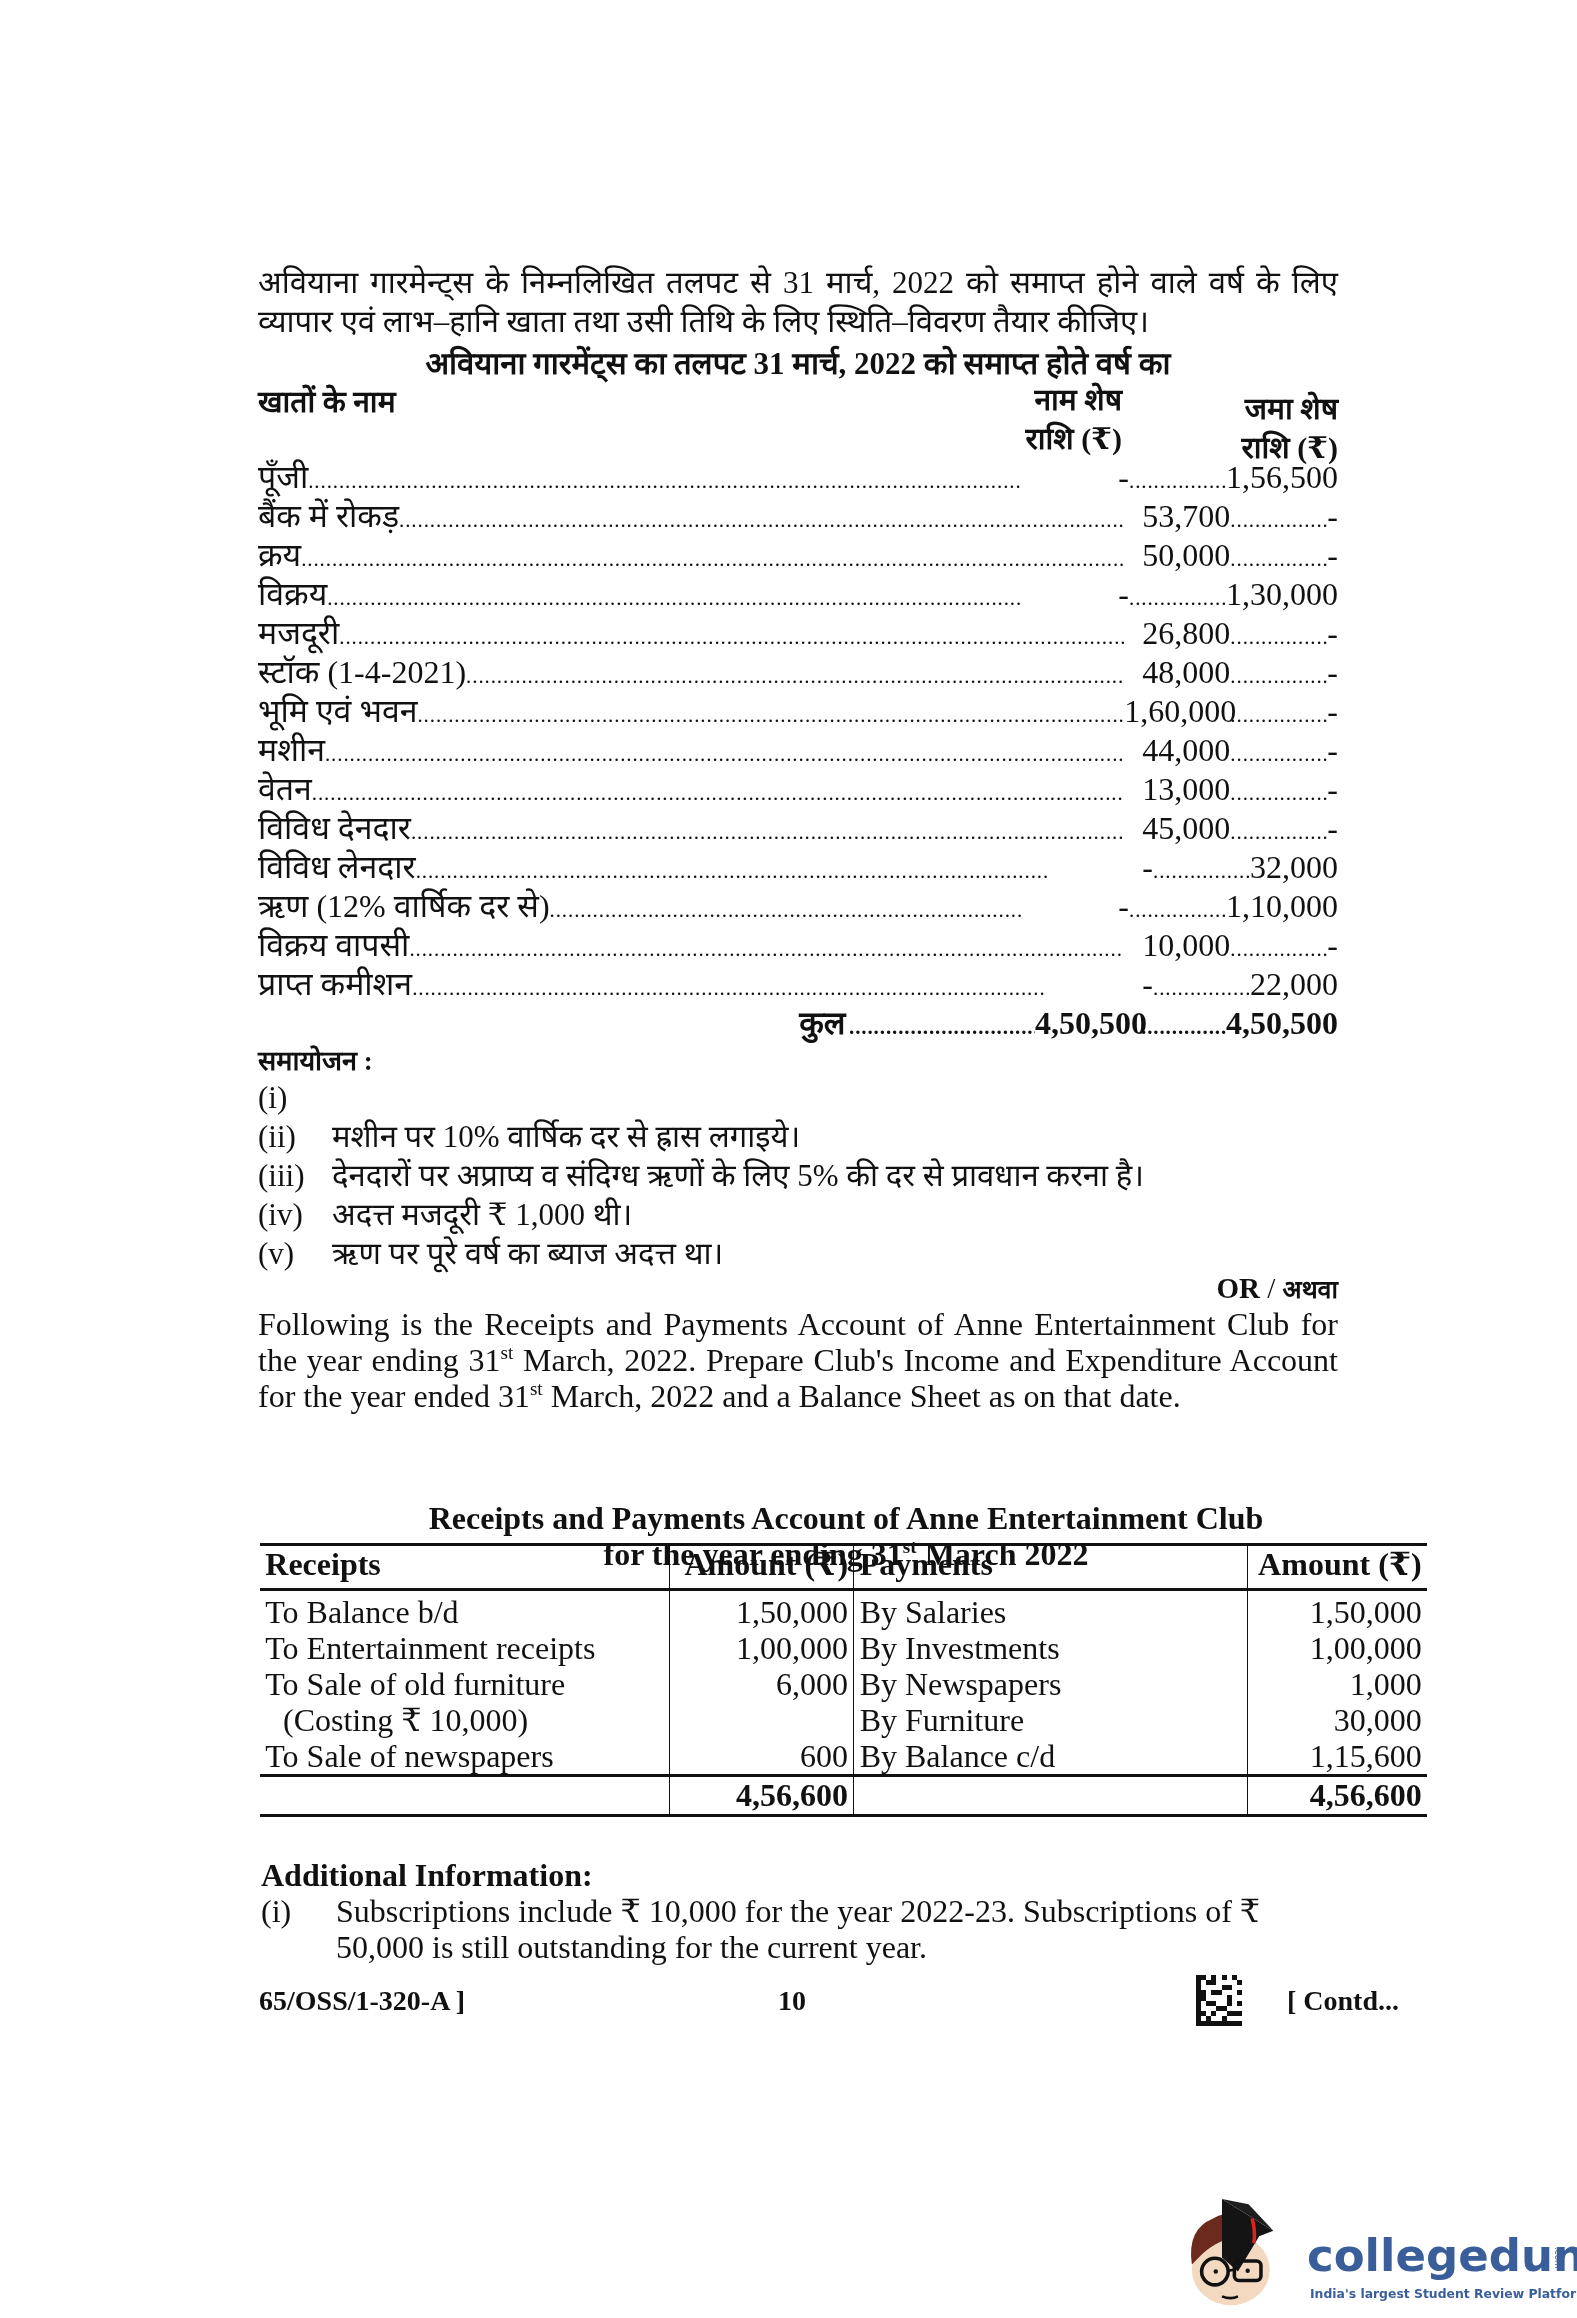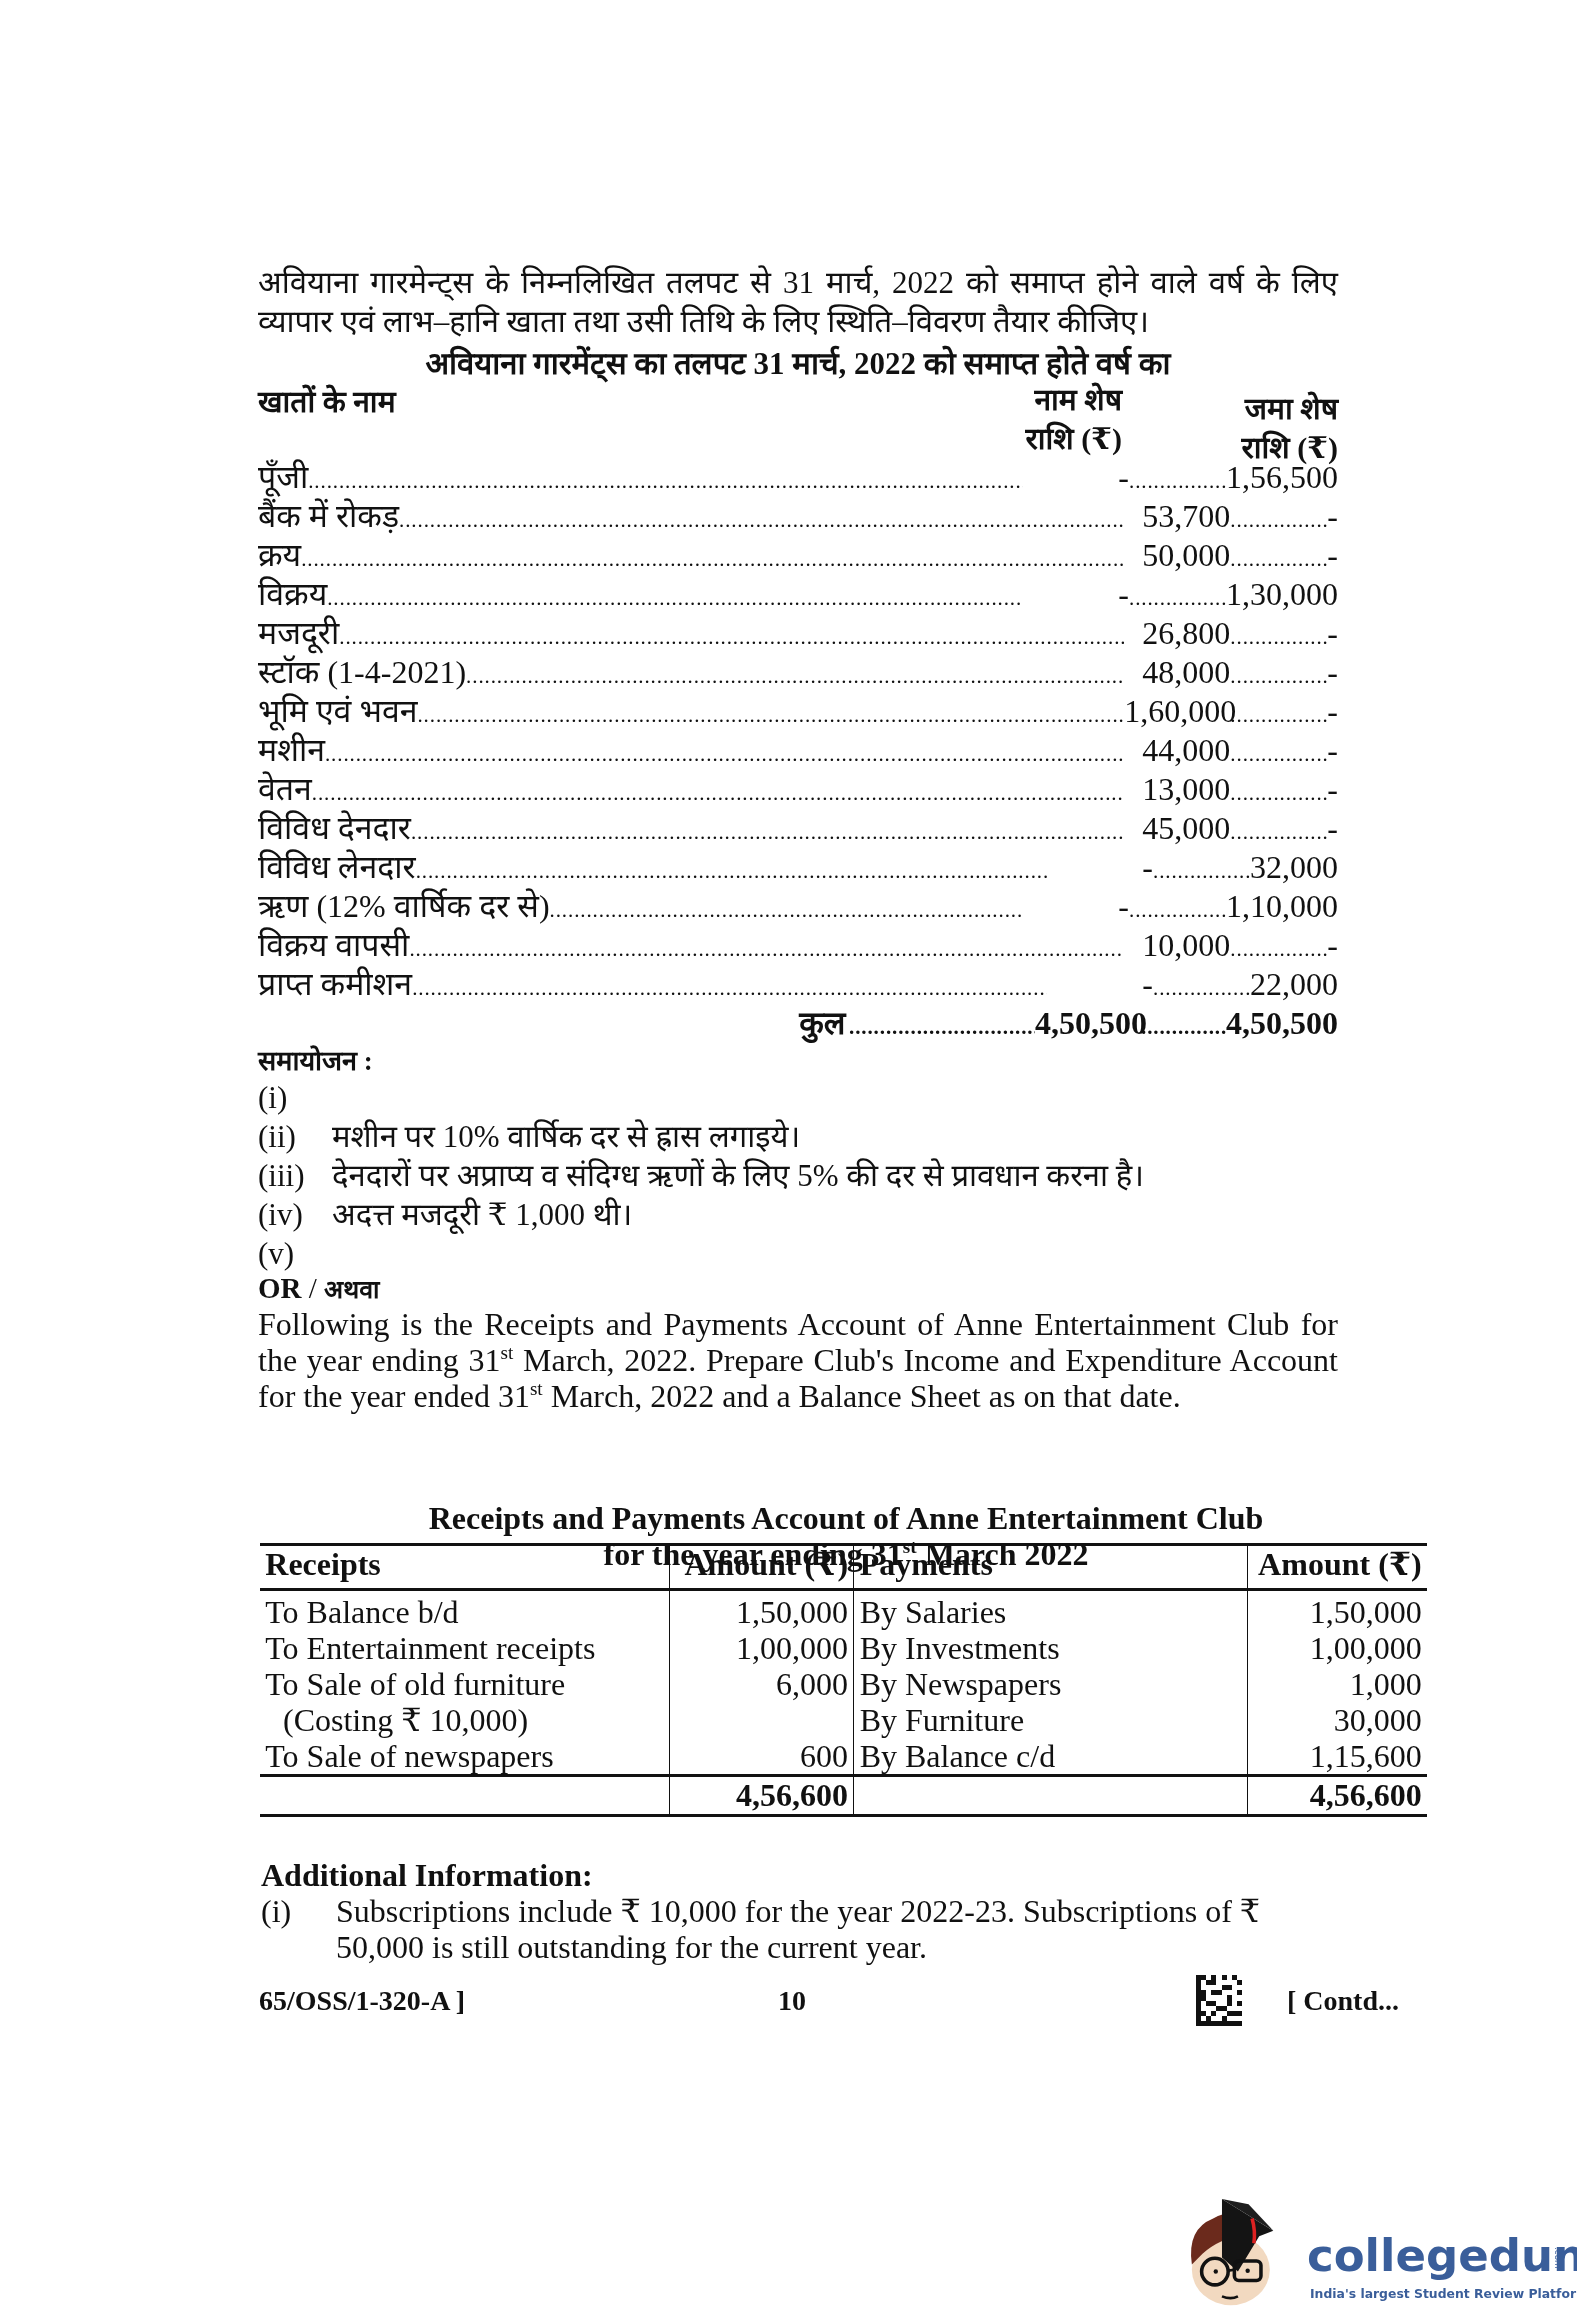--- a/index.html
+++ b/index.html
@@ -27,21 +27,21 @@
   .tb-cr { white-space: nowrap; text-align: right; }
   .tb-row.total { font-weight: bold; justify-content: flex-end; }
   .tb-row.total .tb-name { margin-right: 3.5px; }
   .tb-row.total .dots.short { flex: none; width: 186px; }
 
   .adj-title { left: 258px; top: 1041px; font-weight: bold; font-size: 27px; }
   .adj { left: 258px; top: 1078px; width: 1096px; }
   .adj-row { display: flex; height: 39px; font-size: 31px; line-height: 39px; }
   .adj-num { width: 74px; }
 
-  .or { left: 258px; width: 1080px; top: 1271px; text-align: left; font-weight: bold; font-size: 29px; }
+  .or { left: 258px; width: 1080px; top: 1271px; text-align: right; font-weight: bold; font-size: 29px; }
   .para { left: 258px; top: 1306px; width: 1080px; font-size: 32px; line-height: 36px; text-align: justify; }
   .para p { margin: 0; }
   sup { font-size: 0.6em; line-height: 0; }
 
   .rp-title { left: 258px; width: 1176px; top: 1500px; text-align: center; font-weight: bold; font-size: 32px; line-height: 36px; }
 
   .rp { position: absolute; left: 260px; top: 1543px; width: 1167px; border-collapse: collapse; font-size: 32px; }
   .rp td, .rp th { padding: 0 5.3px; line-height: 36px; vertical-align: top; }
   .rp th { text-align: left; font-weight: bold; border-top: 3.5px solid #111; border-bottom: 3.5px solid #111; height: 42px; }
   .rp th.amt { text-align: right; }
@@ -204,20 +204,21 @@
     <div class="adj-row">
       <span class="adj-num">(iii)</span>
       <span>देनदारों पर अप्राप्य व संदिग्ध ऋणों के लिए 5% की दर से प्रावधान करना है।</span>
     </div>
     <div class="adj-row">
       <span class="adj-num">(iv)</span>
       <span>अदत्त मजदूरी ₹ 1,000 थी।</span>
     </div>
     <div class="adj-row">
       <span class="adj-num">(v)</span>
+      <span>ऋण पर पूरे वर्ष का ब्याज अदत्त था।</span>
     </div>
   </div>
 
 <div class="abs or">
   <span>OR</span><span style="font-weight:normal"> / </span><span style="font-size:25px">अथवा</span>
 </div>
 
 <div class="abs para">
   <p><span>Following is the Receipts and Payments Account of Anne Entertainment Club for the year ending 31</span><sup>st</sup><span> March, 2022. Prepare Club's Income and Expenditure Account for the year ended 31</span><sup>st</sup><span> March, 2022 and a Balance Sheet as on that date.</span></p>
 </div>

